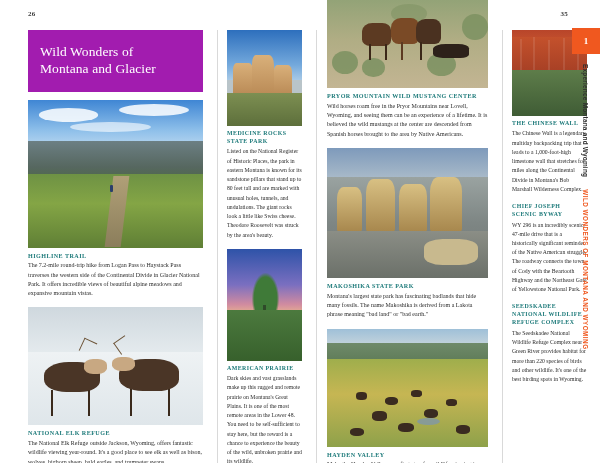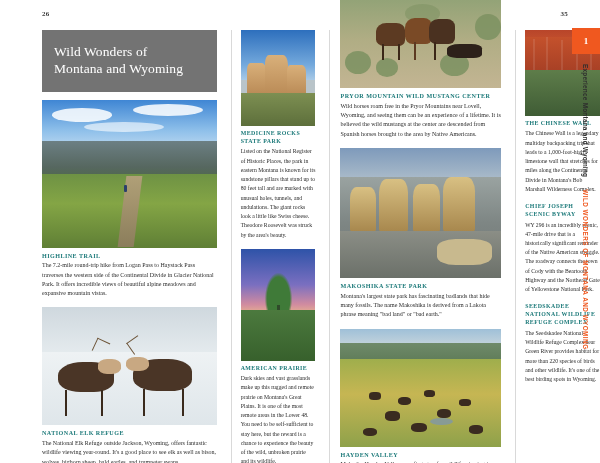--- a/index.html
+++ b/index.html
@@ -12,21 +12,20 @@
     background: #ffffff;
     font-family: "Liberation Serif", serif;
     overflow: hidden;
     position: relative;
   }
 
   .spread {
     position: absolute;
     inset: 0;
     display: flex;
-    margin-left: 14px;
   }
 
   
   .folio {
     position: absolute;
     top: 10px;
     font-family: "Liberation Serif", serif;
     font-size: 7px;
     font-weight: bold;
     color: #3a3a3a;
@@ -51,21 +50,21 @@
   .col-1 { width: 175px; margin-left: 28px; }
   .col-2 { width: 85px;  margin-left: 14px; padding-left: 9px;
            border-left: 1px solid #d9d9d9; }
   .col-3 { width: 172px; margin-left: 14px; padding-left: 10px;
            border-left: 1px solid #d9d9d9; }
   .col-4 { width: 85px;  margin-left: 14px; padding-left: 9px;
            border-left: 1px solid #d9d9d9; }
 
   
   .title-block {
-    background: #737373;
+    background: #a21caf;
     color: #ffffff;
     padding: 13px 12px 14px 12px;
     font-family: "Liberation Serif", serif;
     font-size: 13.5px;
     line-height: 1.28;
     letter-spacing: 0.1px;
     margin-bottom: 8px;
   }
 
   
@@ -259,21 +258,21 @@
 
   <div class="folio folio-left">26</div>
   <div class="folio folio-right">35</div>
 
   <div class="cols">
 
     <div class="col col-1">
 
       <div class="title-block">
         <div>Wild Wonders of</div>
-        <div>Montana and Wyoming</div>
+        <div>Montana and Glacier</div>
       </div>
 
       <div class="entry">
         <div class="photo ph-highline">
           <div class="sky"></div>
           <div class="cloud" style="left:6%;top:6%;width:34%;height:9%;"></div>
           <div class="cloud" style="left:52%;top:3%;width:40%;height:8%;"></div>
           <div class="cloud" style="left:24%;top:15%;width:46%;height:7%;opacity:.6;"></div>
           <div class="mid"></div>
           <div class="fore"></div>

